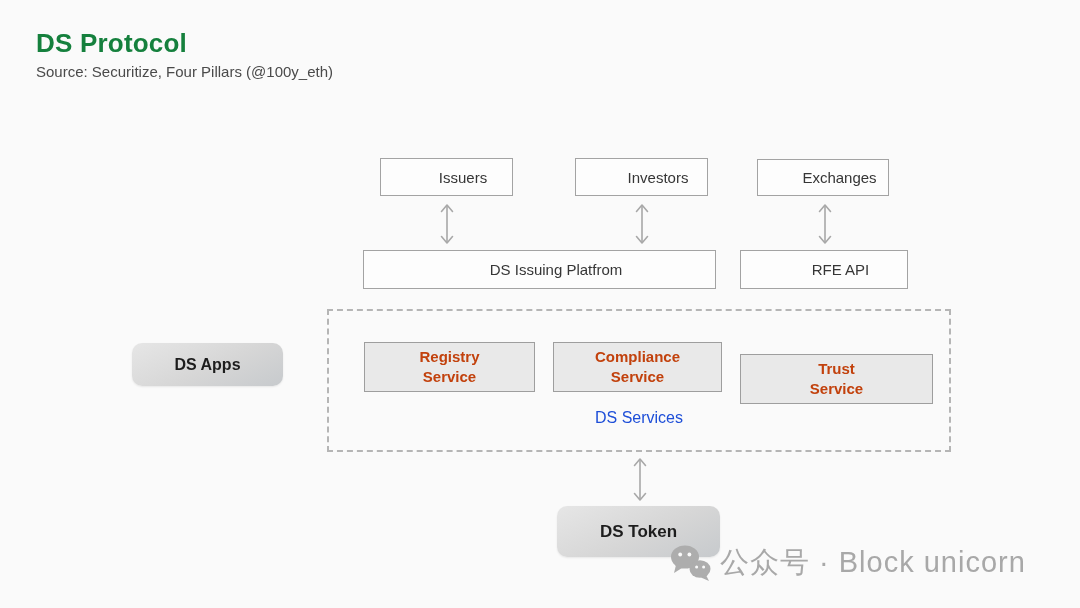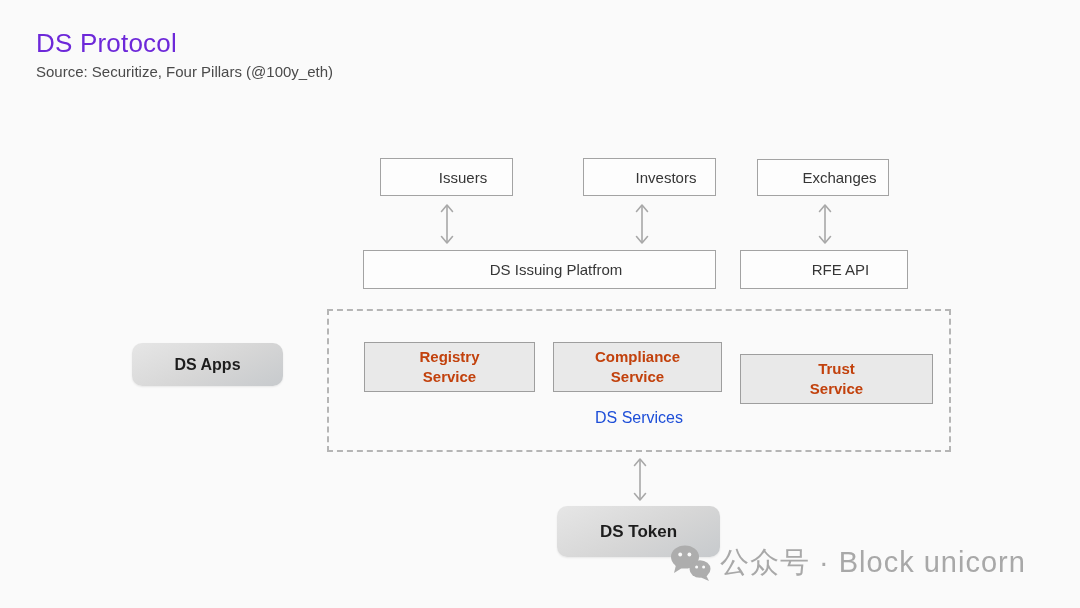--- a/index.html
+++ b/index.html
@@ -7,21 +7,21 @@
     width: 1080px; height: 608px;
     background: #fafafa;
     font-family: "Liberation Sans", sans-serif;
     overflow: hidden;
   }
   .stage { position: relative; width: 1080px; height: 608px; background: #fafafa; }
 
   
   .title {
     position: absolute; left: 36px; top: 28px;
-    font-size: 26px; font-weight: normal; color: #6d28d9;
+    font-size: 26px; font-weight: bold; color: #15803d;
     letter-spacing: 0.2px;
   }
   .subtitle {
     position: absolute; left: 36px; top: 63px;
     font-size: 15px; color: #4a4a4a;
   }
 
   
   .obox {
     position: absolute;
@@ -86,21 +86,21 @@
 </style>
 </head>
 <body>
 
 <div class="stage">
 
   <div class="title">DS Protocol</div>
   <div class="subtitle">Source: Securitize, Four Pillars (@100y_eth)</div>
 
   <div class="obox" style="left:380px; top:158px; width:133px; height:38px;">Issuers</div>
-  <div class="obox" style="left:575px; top:158px; width:133px; height:38px;margin-left:8px;">Investors</div>
+  <div class="obox" style="left:575px; top:158px; width:133px; height:38px;">Investors</div>
   <div class="obox" style="left:757px; top:159px; width:132px; height:37px;">Exchanges</div>
 
   <div class="varrow" style="left:439px; top:202px;">
     <svg width="16" height="44" viewBox="0 0 16 44">
       <g stroke="#a8a8a8" stroke-width="1.6" fill="none" stroke-linecap="round" stroke-linejoin="round">
         <line x1="8" y1="4" x2="8" y2="40"></line>
         <polyline points="2.5,9.5 8,3 13.5,9.5"></polyline>
         <polyline points="2.5,34.5 8,41 13.5,34.5"></polyline>
       </g>
     </svg>

